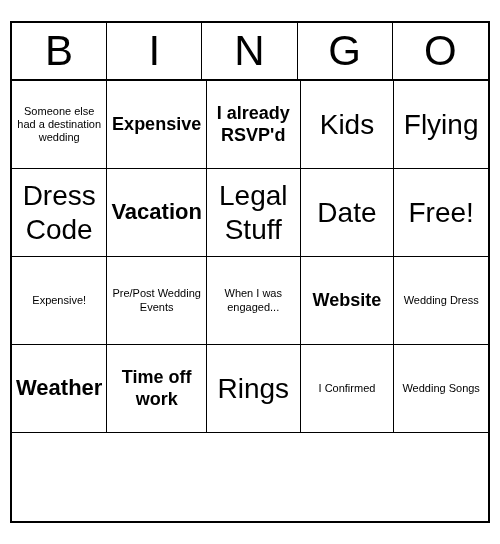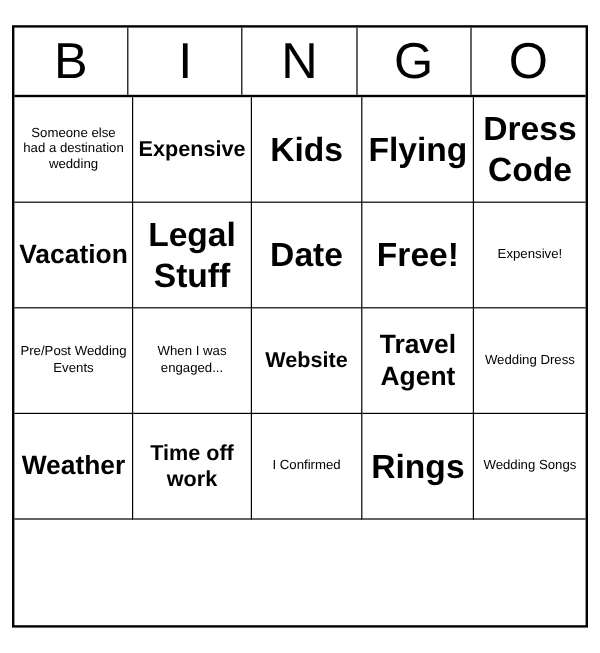--- a/index.html
+++ b/index.html
@@ -71,21 +71,21 @@
       line-height: 1.2;
     }
 
     .cell-text.large {
       font-size: 22px;
       font-weight: bold;
     }
 
     .cell-text.xlarge {
       font-size: 28px;
-      font-weight: bold;
+      font-weight: normal;
     }
 
     .cell-text.medium {
       font-size: 18px;
       font-weight: bold;
     }
 
     .cell-text.small {
       font-size: 11px;
     }
@@ -100,20 +100,23 @@
       <div class="bingo-header-cell">N</div>
       <div class="bingo-header-cell">G</div>
       <div class="bingo-header-cell">O</div>
     </div>
   <div class="bingo-grid">
   <div class="bingo-cell">
         <span class="cell-text small">Someone else had a destination wedding</span>
       </div>
       <div class="bingo-cell">
         <span class="cell-text medium">Expensive</span>
+      </div>
+      <div class="bingo-cell">
+        <span class="cell-text medium">I already RSVP'd</span>
       </div>
       <div class="bingo-cell">
         <span class="cell-text xlarge">Kids</span>
       </div>
       <div class="bingo-cell">
         <span class="cell-text xlarge">Flying</span>
       </div>
       <div class="bingo-cell">
         <span class="cell-text xlarge">Dress Code</span>
       </div>
@@ -135,34 +138,31 @@
       <div class="bingo-cell">
         <span class="cell-text small">Pre/Post Wedding Events</span>
       </div>
       <div class="bingo-cell">
         <span class="cell-text small">When I was engaged...</span>
       </div>
       <div class="bingo-cell">
         <span class="cell-text medium">Website</span>
       </div>
       <div class="bingo-cell">
-        <span class="cell-text large">Travel Agent</span>
-      </div>
-      <div class="bingo-cell">
         <span class="cell-text small">Wedding Dress</span>
       </div>
       <div class="bingo-cell">
         <span class="cell-text large">Weather</span>
       </div>
       <div class="bingo-cell">
         <span class="cell-text medium">Time off work</span>
       </div>
       <div class="bingo-cell">
-        <span class="cell-text small">I Confirmed</span>
+        <span class="cell-text xlarge">Rings</span>
       </div>
       <div class="bingo-cell">
-        <span class="cell-text xlarge">Rings</span>
+        <span class="cell-text small">I Confirmed</span>
       </div>
       <div class="bingo-cell">
         <span class="cell-text small">Wedding Songs</span>
       </div>
     </div>
 </div>
 
 </body></html>

